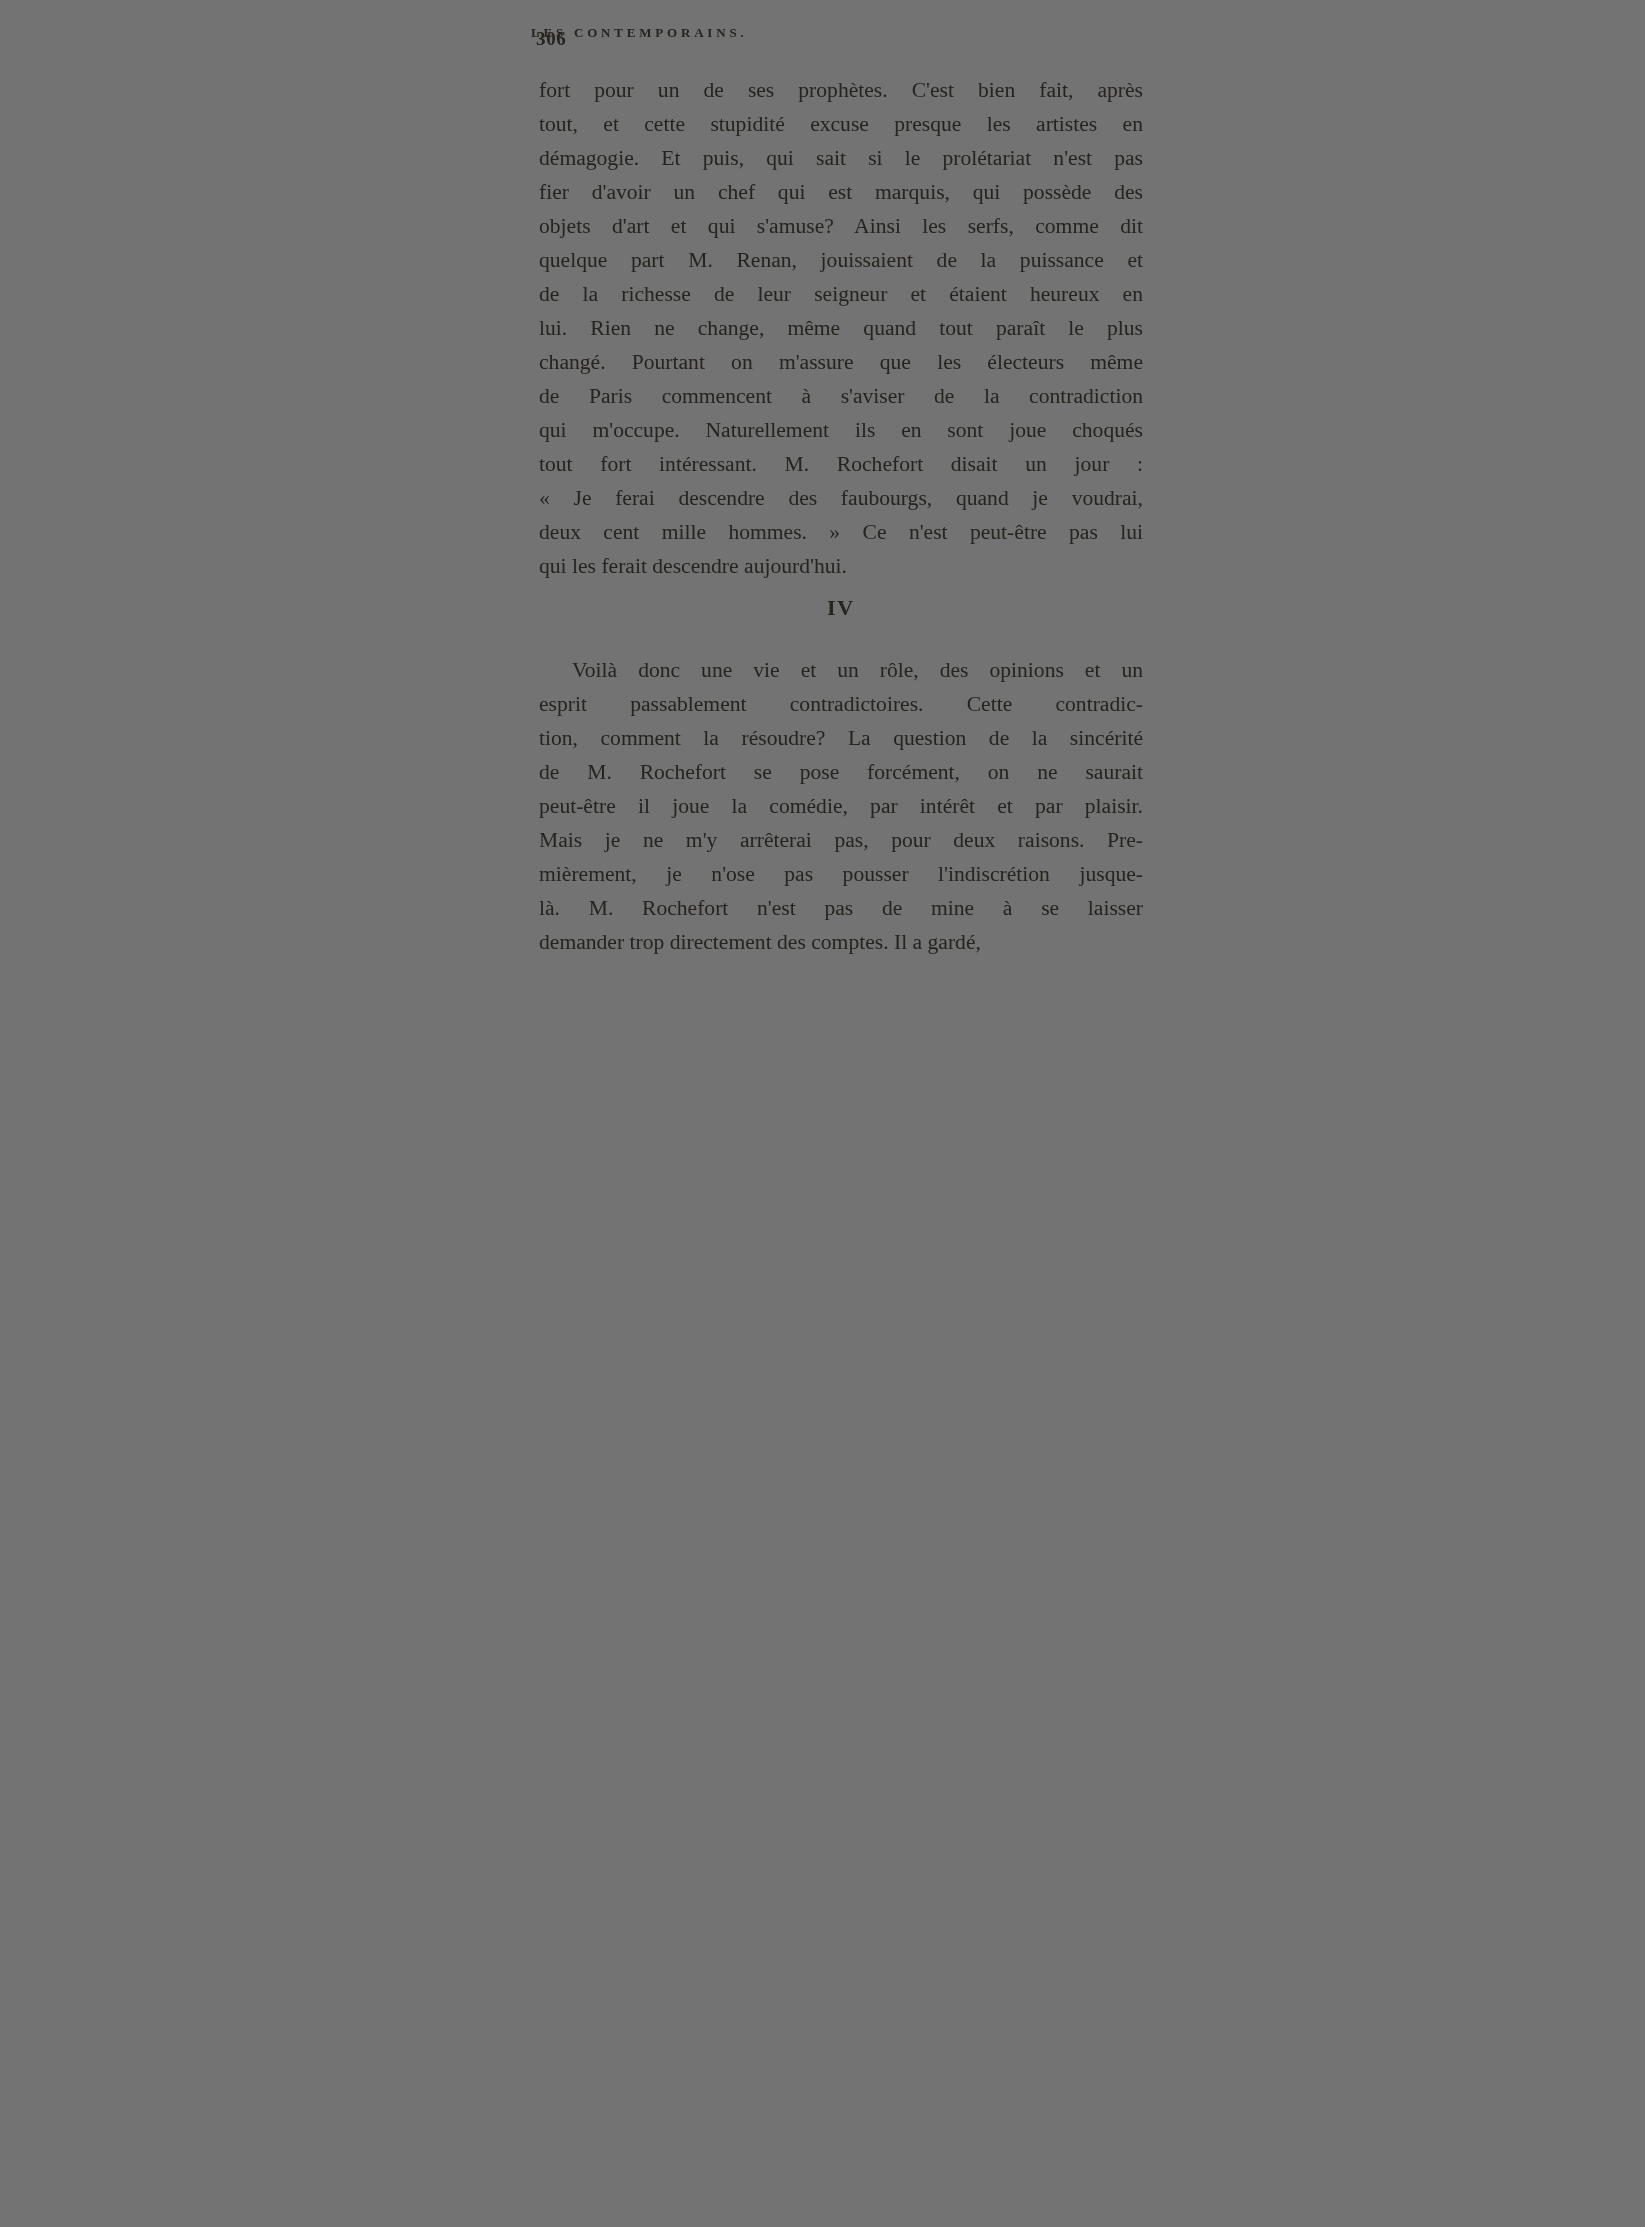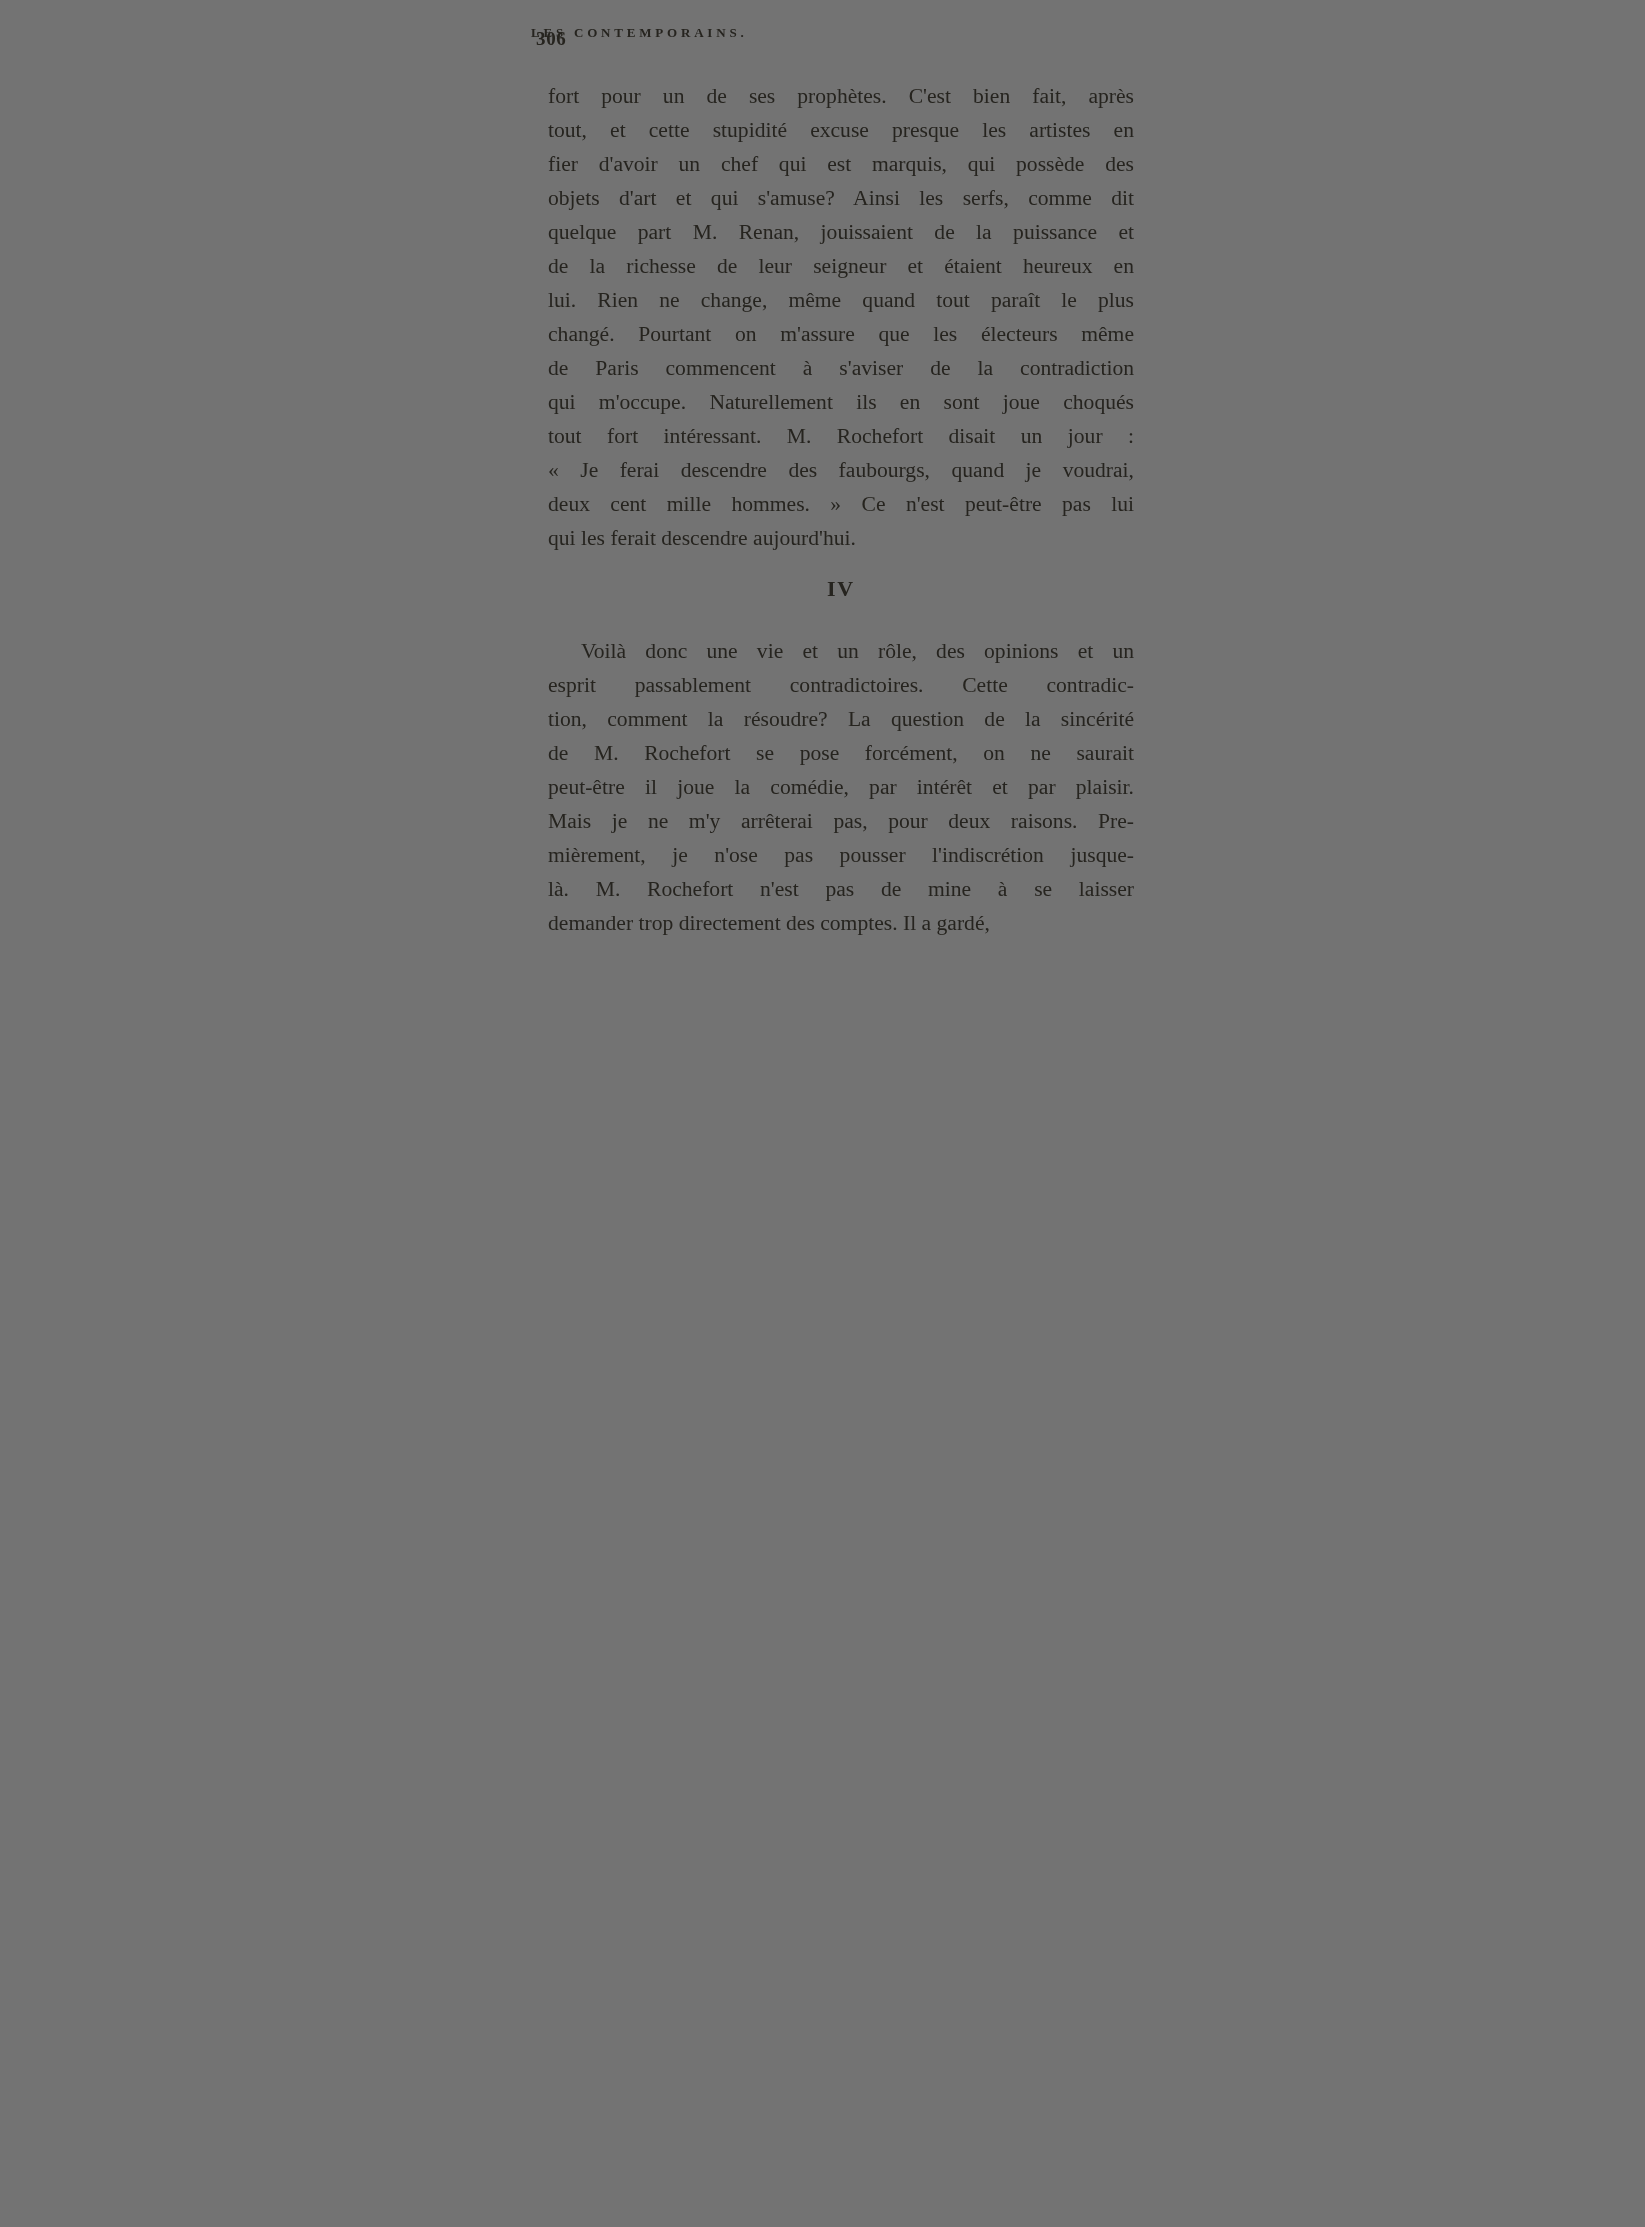--- a/index.html
+++ b/index.html
@@ -62,39 +62,40 @@
     text-indent: 33px;
   }
   .section-heading {
     text-align: center;
     font-size: 22px;
     font-weight: 700;
     letter-spacing: 1.9px;
     margin-bottom: 28px;
   }
   .paragraph {
-    margin: 17px;
+    margin: 8px;
   }
 </style>
 </head>
 <body>
 
 <div class="page">
   <div class="text-block">
 
     <div class="page-header">
       <span class="page-number">306</span>
       <span class="running-title">LES CONTEMPORAINS.</span>
     </div>
 
     <div class="body-text">
 
       <div class="paragraph">
           <div class="line">fort pour un de ses prophètes. C'est bien fait, après</div>
           <div class="line">tout, et cette stupidité excuse presque les artistes en</div>
+          <div class="line">démagogie. Et puis, qui sait si le prolétariat n'est pas</div>
           <div class="line">fier d'avoir un chef qui est marquis, qui possède des</div>
           <div class="line">objets d'art et qui s'amuse? Ainsi les serfs, comme dit</div>
           <div class="line">quelque part M. Renan, jouissaient de la puissance et</div>
           <div class="line">de la richesse de leur seigneur et étaient heureux en</div>
           <div class="line">lui. Rien ne change, même quand tout paraît le plus</div>
           <div class="line">changé. Pourtant on m'assure que les électeurs même</div>
           <div class="line">de Paris commencent à s'aviser de la contradiction</div>
           <div class="line">qui m'occupe. Naturellement ils en sont joue choqués</div>
           <div class="line">tout fort intéressant. M. Rochefort disait un jour :</div>
           <div class="line">« Je ferai descendre des faubourgs, quand je voudrai,</div>

